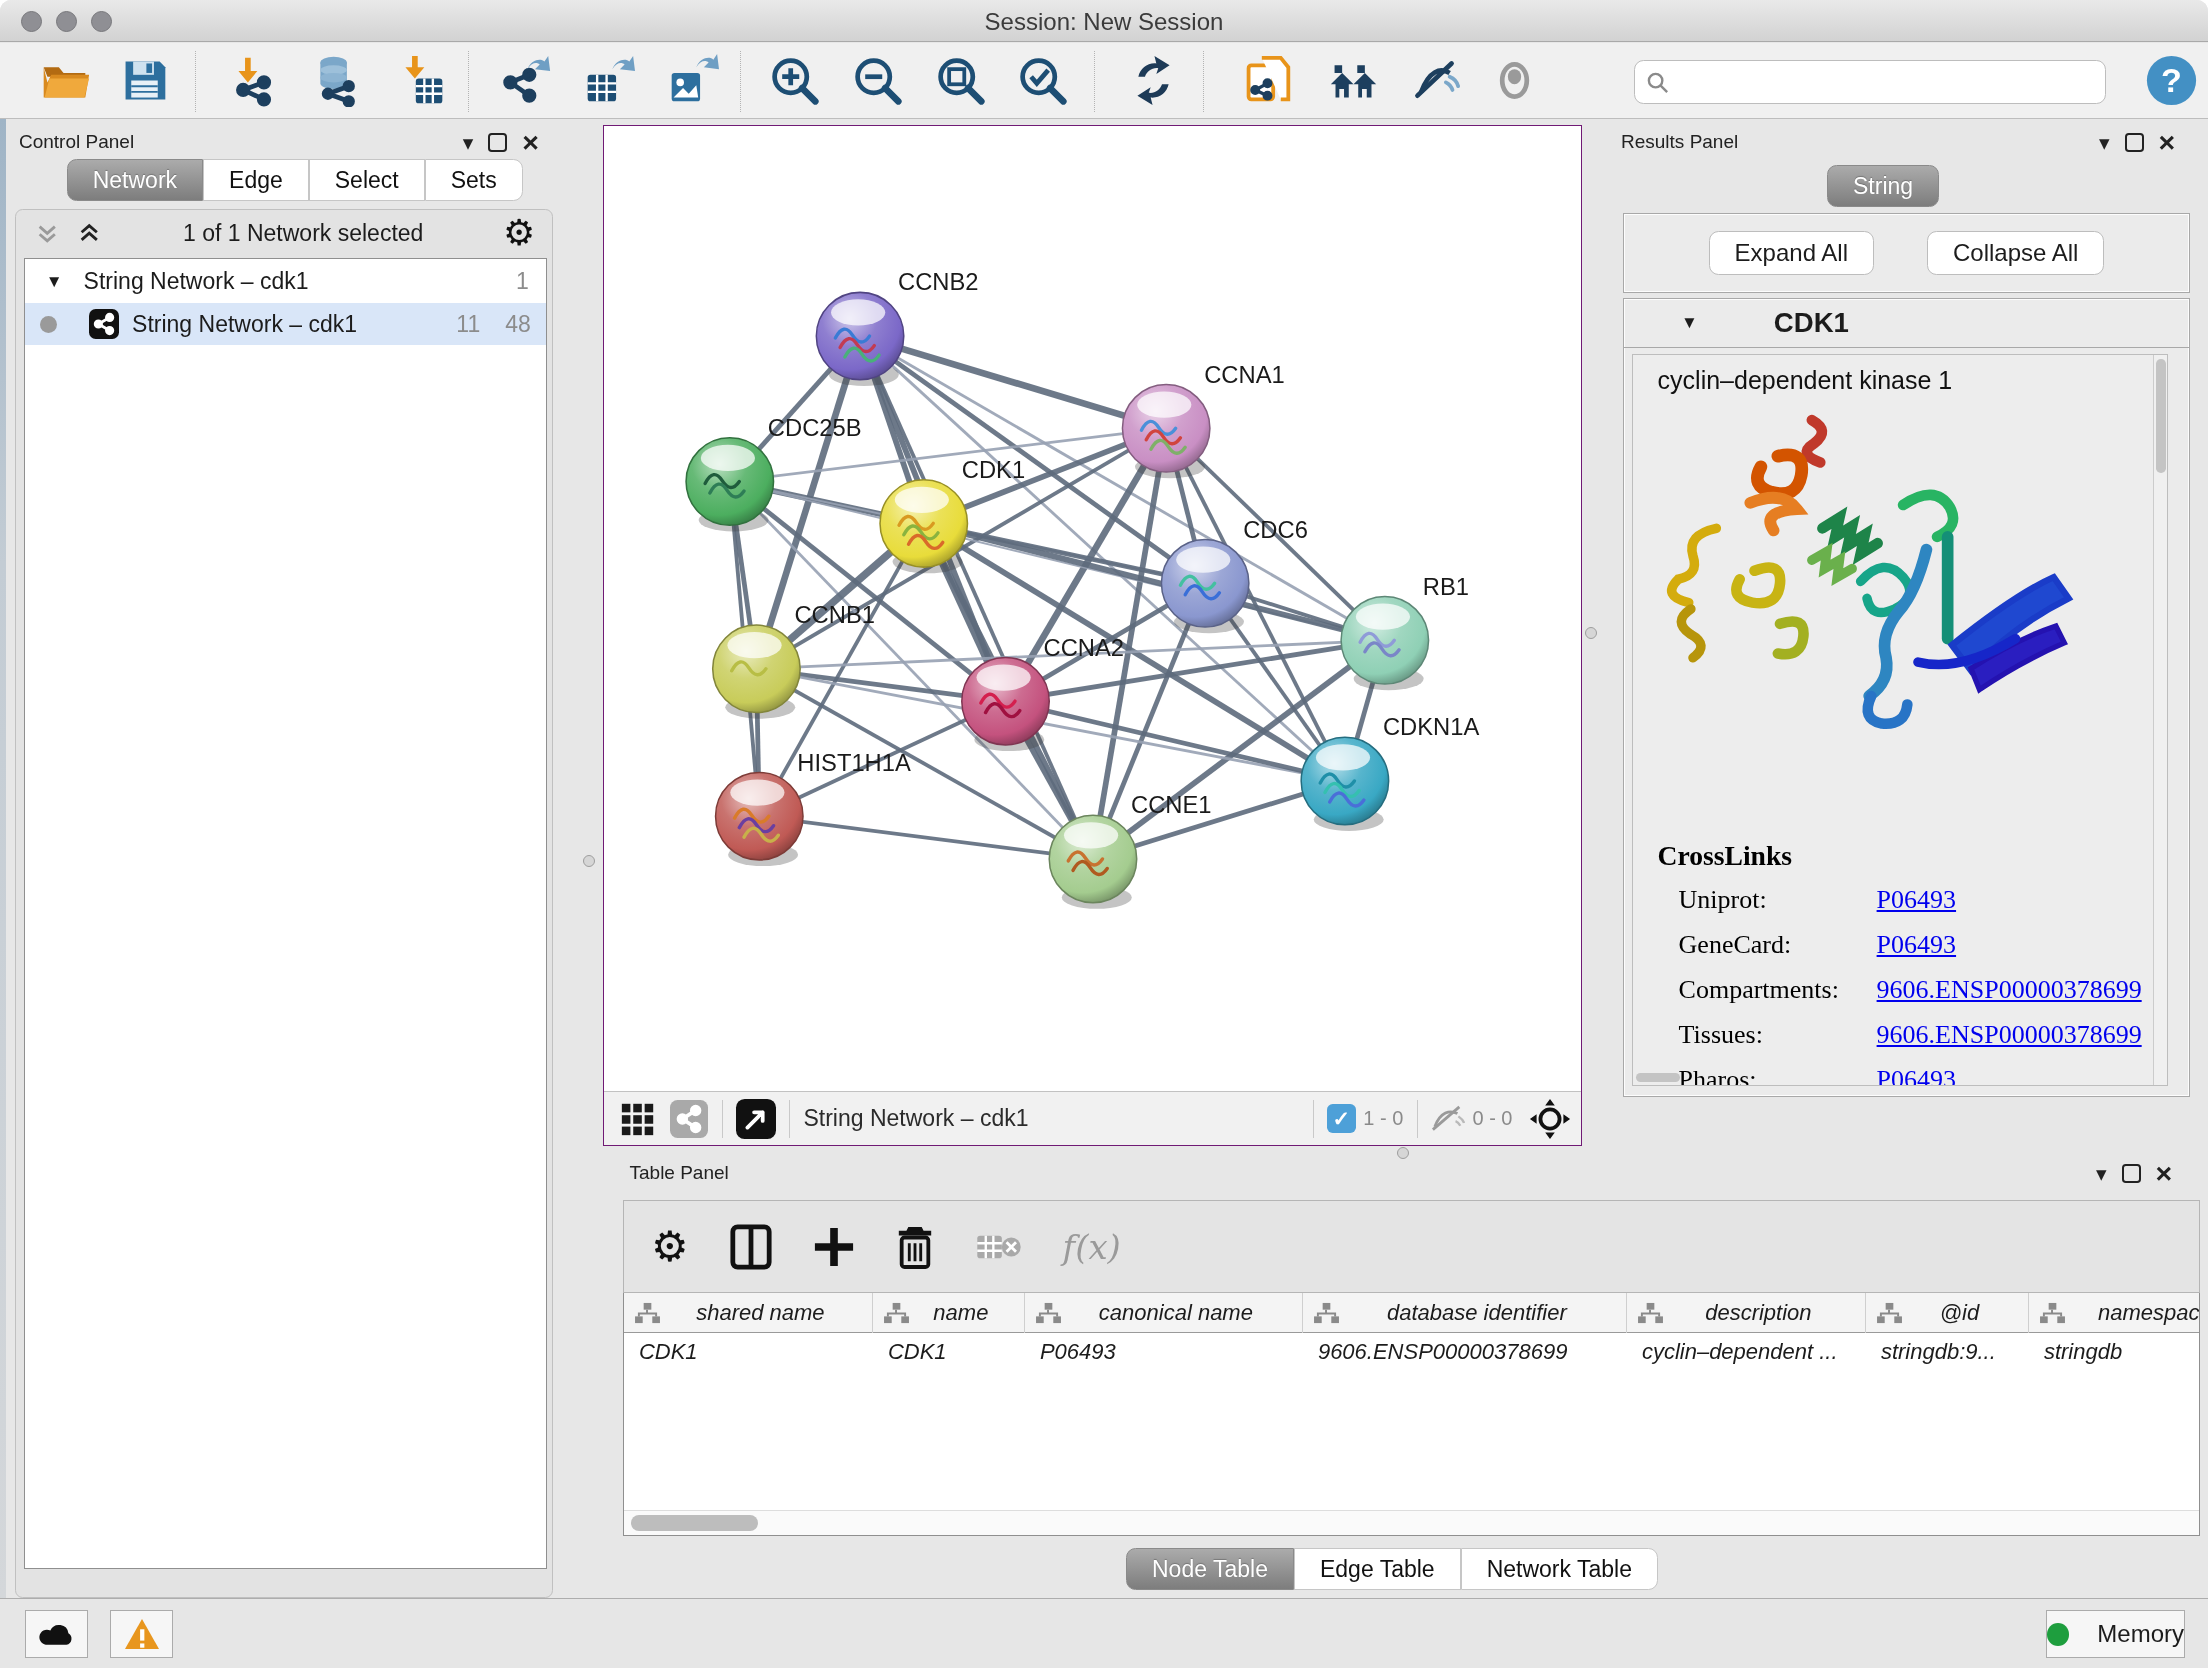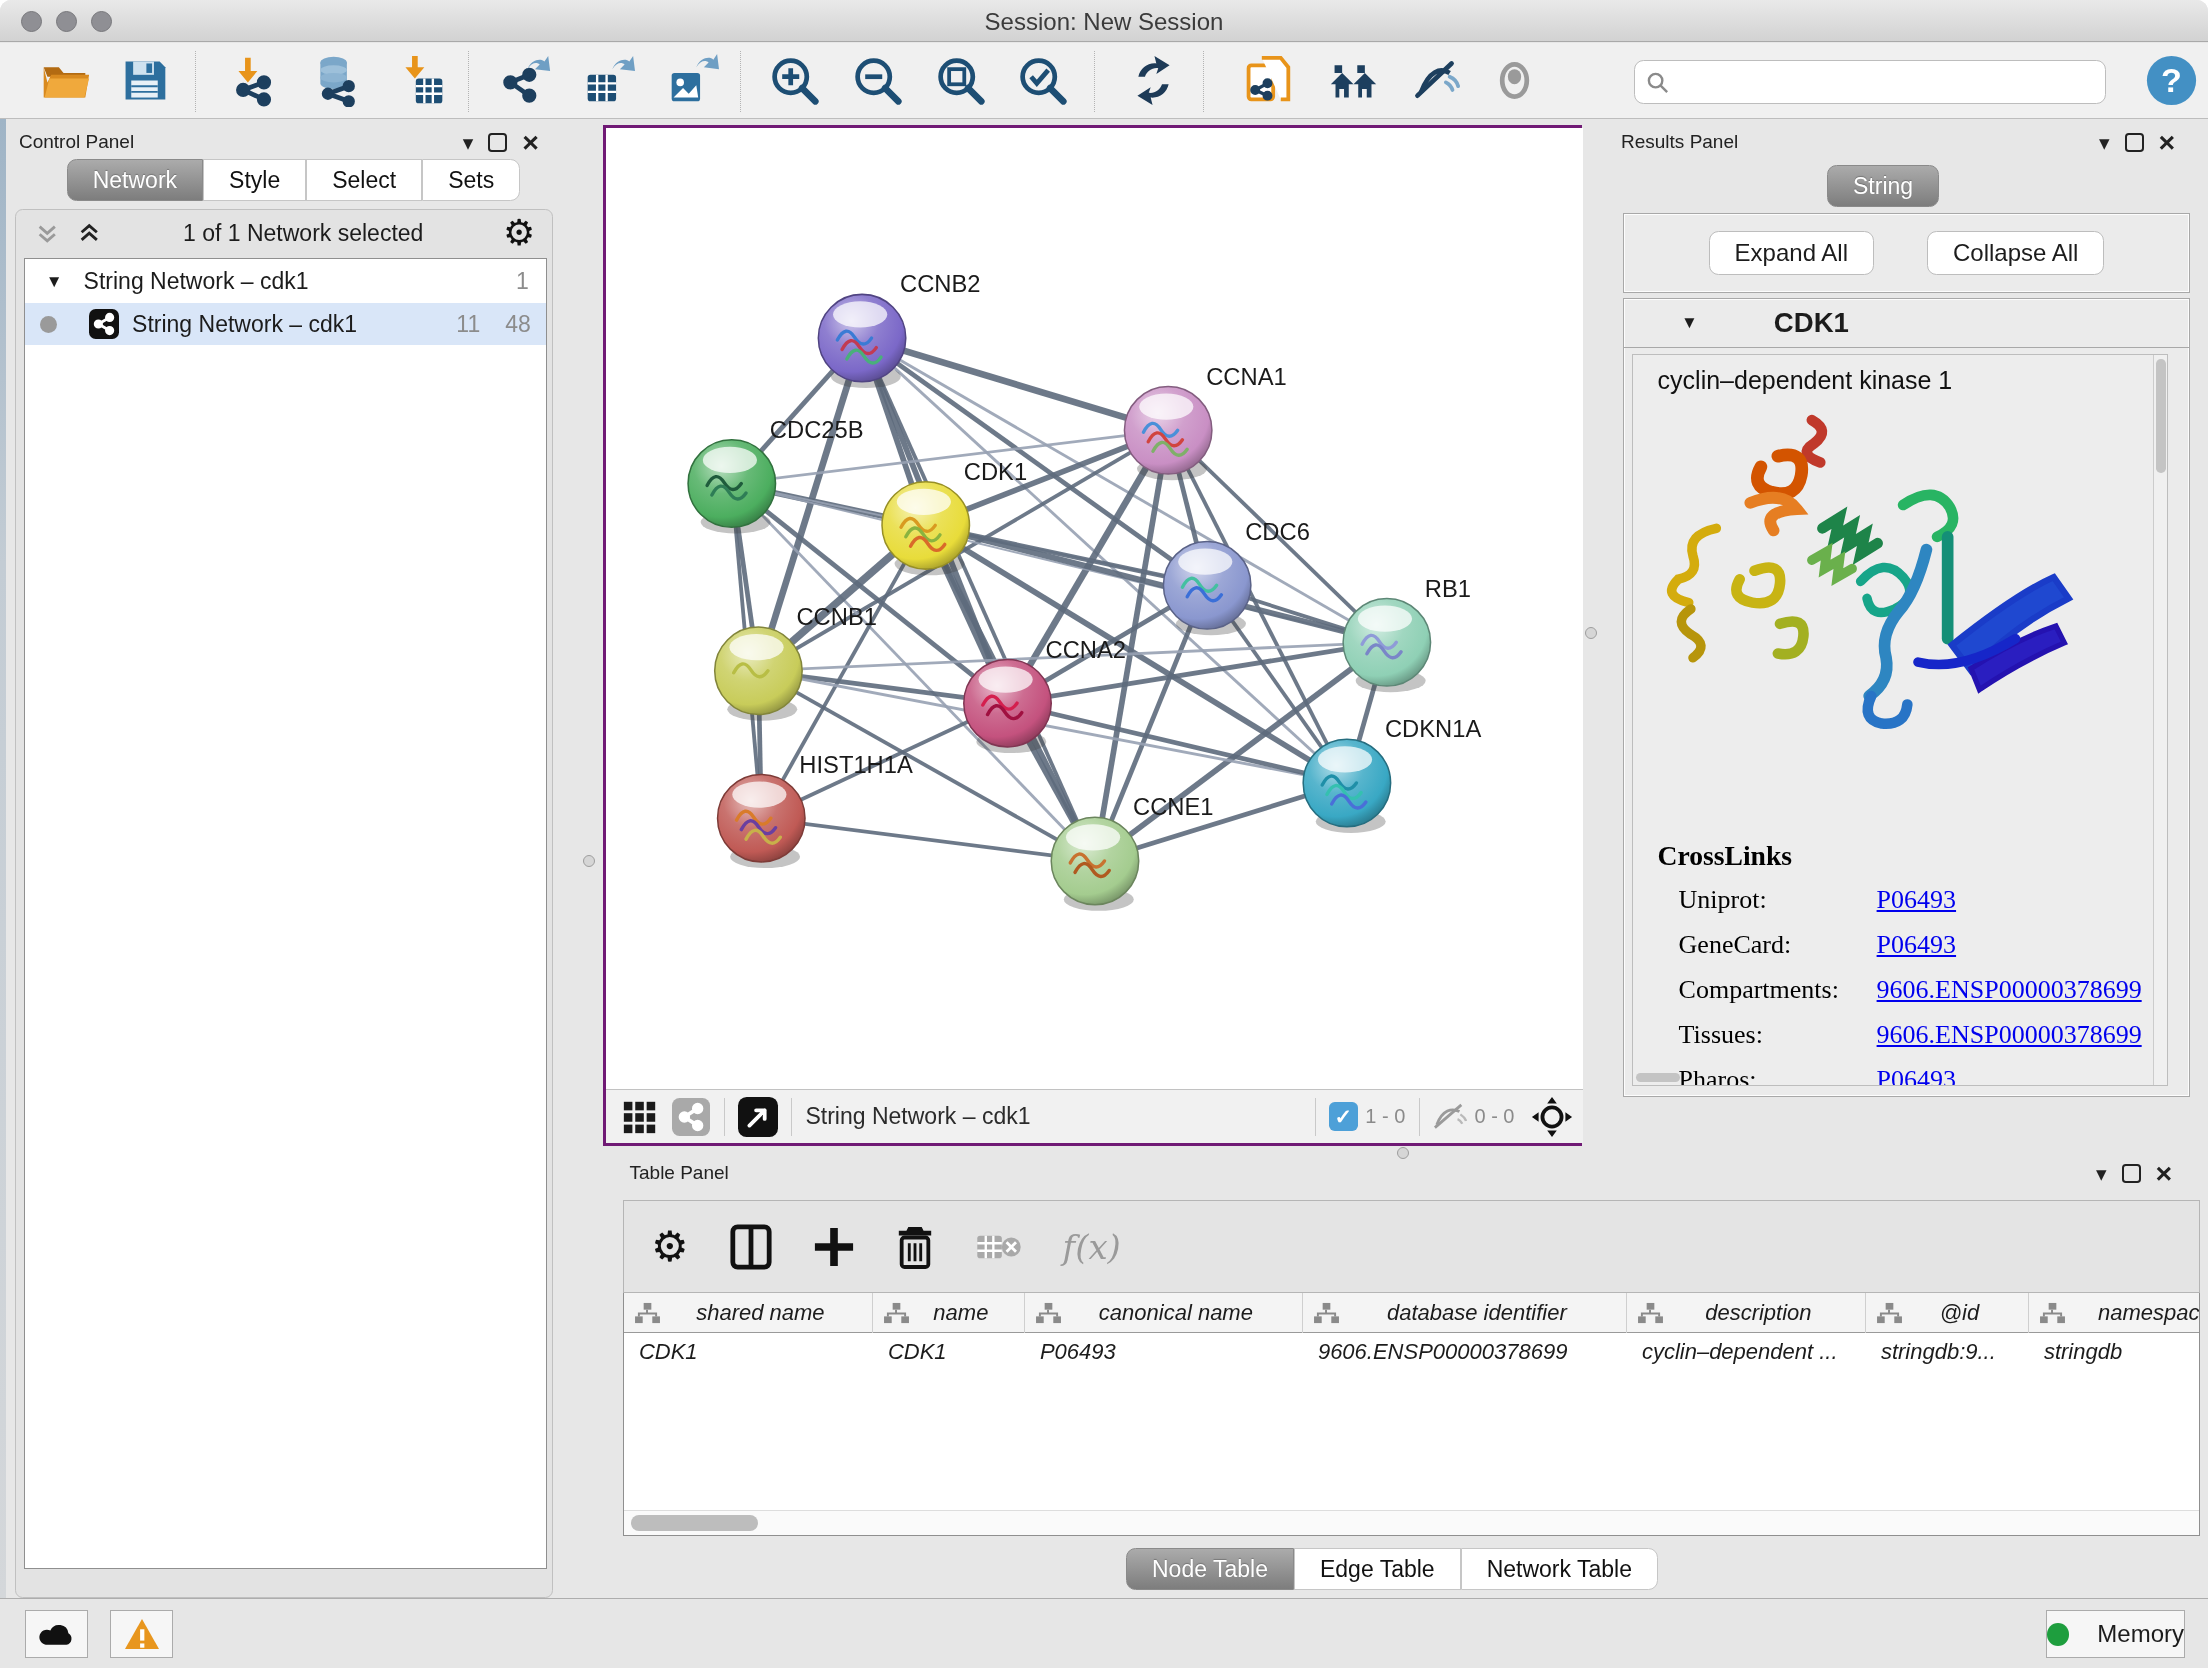--- a/index.html
+++ b/index.html
@@ -56,21 +56,21 @@
   .cp-list { position:absolute; left:7.6px; top:48px; width:523px; height:1311px;
     background:#ffffff; border:1.9px solid #8f8f8f; }
   .tree-row { position:absolute; left:0; width:100%; height:42px; display:flex; align-items:center; font-size:23px; }
   .tree-row.selected { background:#d9e6f8; }
   .tree-count { color:#8c8c8c; }
   .tree-dot { width:17px; height:17px; border-radius:50%; background:#9a9a9a; }
   .share-badge { width:30px; height:30px; border-radius:6.7px; background:#111; position:relative; }
 
   
   .network-panel { position:absolute; left:603px; top:125px; width:979px; height:1021px;
-    border:3px solid #701a75; background:#ffffff; }
+    border:1px solid #701a75; background:#ffffff; }
   .net-canvas { position:absolute; left:0; top:0; width:977px; height:964px; background:#ffffff; }
   .net-footer { position:absolute; left:0; bottom:0; width:977px; height:54px;
     background:#f1f1f1; border-top:1px solid #c2c2c2; display:flex; align-items:center; }
   .nf-sep { width:0; height:38px; border-left:1px solid #c9c9c9; margin:0 13.3px; }
   .nf-title { font-size:23px; color:#2b2b2b; }
   .nf-num { font-size:20px; color:#8a8a8a; margin-left:7.6px; }
   .checkbox { width:28.5px; height:28.5px; border-radius:5.7px; background:#4da0d8; color:#fff;
     font-size:21px; font-weight:bold; display:flex; align-items:center; justify-content:center; }
 
   
@@ -306,21 +306,21 @@
 
   <div class="control-panel">
     <div class="cp-header panel-title">Control Panel</div>
     <div class="panel-btns" style="left:457px; top:5.7px">
       <span class="caret">▾</span>
       <span class="float-box"></span>
       <span class="close-x">×</span>
     </div>
     <div class="cp-tabs tabstrip" id="cp-tabs">
         <div class="tab sel">Network</div>
-        <div class="tab">Style</div>
+        <div class="tab">Edge</div>
         <div class="tab">Select</div>
         <div class="tab">Sets</div>
       </div>
     <div class="cp-body">
       <div class="cp-selrow">
         <svg width="28.5" height="28.5" viewBox="0 0 30 30" style="margin-left:17px">
             <path d="M7 8l8 7 8-7M7 16l8 7 8-7" fill="none" stroke="#9a9a9a" stroke-width="3"></path>
           </svg>
         <svg width="28.5" height="28.5" viewBox="0 0 30 30" style="margin-left:13.3px">
             <path d="M7 22l8-7 8 7M7 14l8-7 8 7" fill="none" stroke="#222" stroke-width="3"></path>

